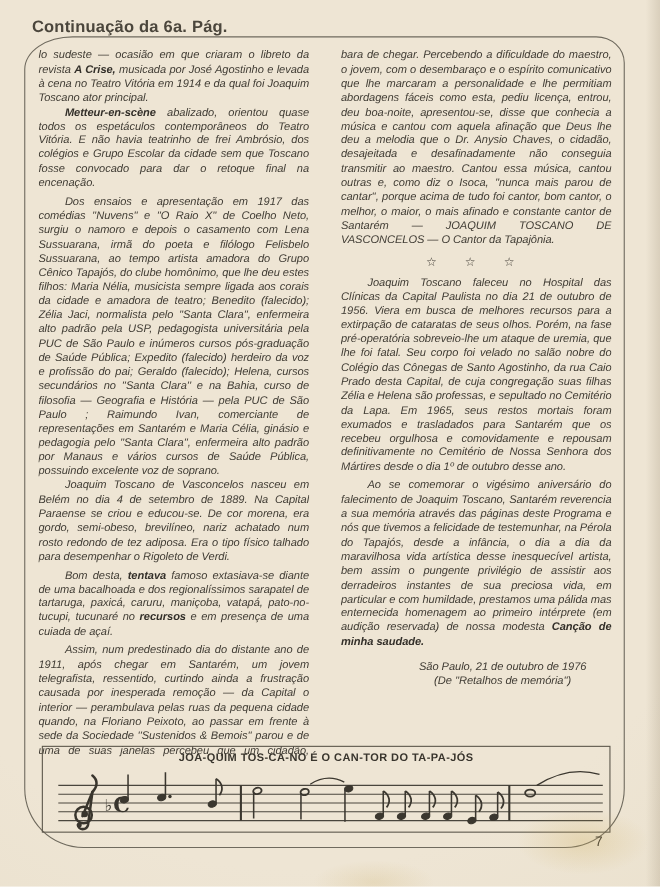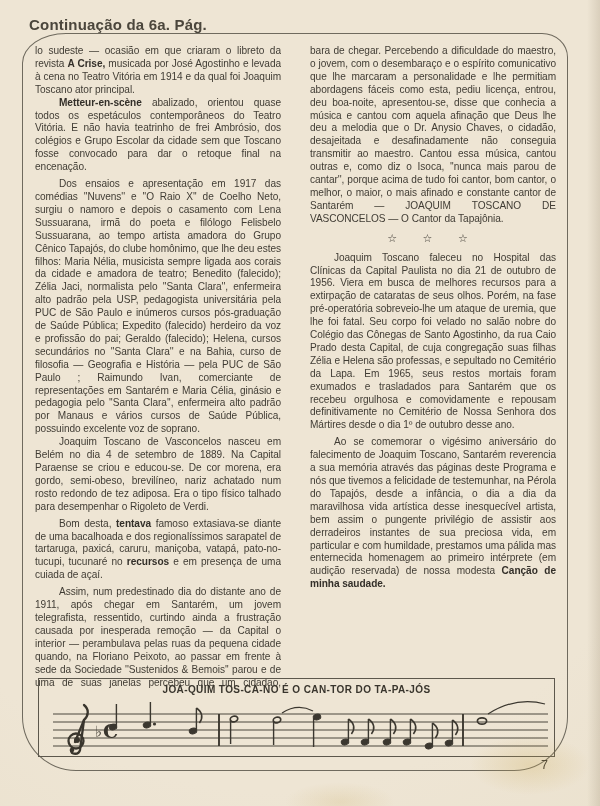--- a/index.html
+++ b/index.html
@@ -24,21 +24,21 @@
   .cont-note{
     position:absolute;left:29px;top:16px;
     font-size:15px;font-weight:bold;letter-spacing:0.2px;color:#4b463c;
   }
   .frame{
     position:absolute;left:22px;top:33px;width:546px;height:738px;
     border:1.4px solid #6f6a5e;
     border-radius:44px 26px 54px 54px / 30px 24px 54px 54px;
     box-sizing:border-box;
   }
-  .cols{display:flex;gap:29px;padding:11px 11px 0 12px;}
+  .cols{display:flex;gap:29px;padding:11px 11px 0 12px;font-style:italic;}
   .col{
     width:254px;height:643px;overflow:hidden;
     text-align:justify;
     font-size:10.1px;line-height:12.9px;letter-spacing:-0.05px;
     color:#403c34;
   }
   .para{margin:0;text-indent:24px;}
   .para.noindent{text-indent:0;}
   .para.gap{margin-top:4px;}
   .para b{color:#332f29;}
@@ -77,20 +77,24 @@
           <p class="para gap"><span>Dos ensaios e apresentação em 1917 das comédias ''Nuvens'' e ''O Raio X'' de Coelho Neto, surgiu o namoro e depois o casamento com Lena Sussuarana, irmã do poeta e filólogo Felisbelo Sussuarana, ao tempo artista amadora do Grupo Cênico Tapajós, do clube homônimo, que lhe deu estes filhos: Maria Nélia, musicista sempre ligada aos corais da cidade e amadora de teatro; Benedito (falecido); Zélia Jaci, normalista pelo ''Santa Clara'', enfermeira alto padrão pela USP, pedagogista universitária pela PUC de São Paulo e inúmeros cursos pós-graduação de Saúde Pública; Expedito (falecido) herdeiro da voz e profissão do pai; Geraldo (falecido); Helena, cursos secundários no ''Santa Clara'' e na Bahia, curso de filosofia — Geografia e História — pela PUC de São Paulo ; Raimundo Ivan, comerciante de representações em Santarém e Maria Célia, ginásio e pedagogia pelo ''Santa Clara'', enfermeira alto padrão por Manaus e vários cursos de Saúde Pública, possuindo excelente voz de soprano.</span></p>
           <p class="para"><span>Joaquim Toscano de Vasconcelos nasceu em Belém no dia 4 de setembro de 1889. Na Capital Paraense se criou e educou-se. De cor morena, era gordo, semi-obeso, brevilíneo, nariz achatado num rosto redondo de tez adiposa. Era o tipo físico talhado para desempenhar o Rigoleto de Verdi.</span></p>
           <p class="para gap"><span>Bom desta, </span><b>tentava</b><span> famoso extasiava-se diante de uma bacalhoada e dos regionalíssimos sarapatel de tartaruga, paxicá, caruru, maniçoba, vatapá, pato-no-tucupi, tucunaré no </span><b>recursos</b><span> e em presença de uma cuiada de açaí.</span></p>
           <p class="para gap"><span>Assim, num predestinado dia do distante ano de 1911, após chegar em Santarém, um jovem telegrafista, ressentido, curtindo ainda a frustração causada por inesperada remoção — da Capital o interior — perambulava pelas ruas da pequena cidade quando, na Floriano Peixoto, ao passar em frente à sede da Sociedade ''Sustenidos &amp; Bemois'' parou e de uma de suas janelas percebeu que um cidadão, cantarolando, tentava transmitir a melodia de uma música ao prof. José Agostinho para que fosse aposta no pentagrama. Tal música, dizia, era grande sucesso em Belém ou Manaus, de onde aca-</span></p>
         </div>
       <div class="col" id="col-right">
           <p class="para noindent"><span>bara de chegar. Percebendo a dificuldade do maestro, o jovem, com o desembaraço e o espírito comunicativo que lhe marcaram a personalidade e lhe permitiam abordagens fáceis como esta, pediu licença, entrou, deu boa-noite, apresentou-se, disse que conhecia a música e cantou com aquela afinação que Deus lhe deu a melodia que o Dr. Anysio Chaves, o cidadão, desajeitada e desafinadamente não conseguia transmitir ao maestro. Cantou essa música, cantou outras e, como diz o Isoca, ''nunca mais parou de cantar'', porque acima de tudo foi cantor, bom cantor, o melhor, o maior, o mais afinado e constante cantor de Santarém — JOAQUIM TOSCANO DE VASCONCELOS — O Cantor da Tapajônia.</span></p>
           <div class="stars">☆ ☆ ☆</div>
           <p class="para"><span>Joaquim Toscano faleceu no Hospital das Clínicas da Capital Paulista no dia 21 de outubro de 1956. Viera em busca de melhores recursos para a extirpação de cataratas de seus olhos. Porém, na fase pré-operatória sobreveio-lhe um ataque de uremia, que lhe foi fatal. Seu corpo foi velado no salão nobre do Colégio das Cônegas de Santo Agostinho, da rua Caio Prado desta Capital, de cuja congregação suas filhas Zélia e Helena são professas, e sepultado no Cemitério da Lapa. Em 1965, seus restos mortais foram exumados e trasladados para Santarém que os recebeu orgulhosa e comovidamente e repousam definitivamente no Cemitério de Nossa Senhora dos Mártires desde o dia 1º de outubro desse ano.</span></p>
           <p class="para gap"><span>Ao se comemorar o vigésimo aniversário do falecimento de Joaquim Toscano, Santarém reverencia a sua memória através das páginas deste Programa e nós que tivemos a felicidade de testemunhar, na Pérola do Tapajós, desde a infância, o dia a dia da maravilhosa vida artística desse inesquecível artista, bem assim o pungente privilégio de assistir aos derradeiros instantes de sua preciosa vida, em particular e com humildade, prestamos uma pálida mas enternecida homenagem ao primeiro intérprete (em audição reservada) de nossa modesta </span><b>Canção de minha saudade.</b></p>
+          <div class="signature">
+            <div>São Paulo, 21 de outubro de 1976</div>
+            <div>(De ''Retalhos de memória'')</div>
+          </div>
         </div>
     </div>
 
     <div class="music-box">
       <div class="music-title">JOA-QUIM TOS-CA-NO É O CAN-TOR DO TA-PA-JÓS</div>
       <svg class="staff-svg" id="staff-svg" width="500" height="56" viewBox="0 0 500 56">
         <g id="staff-lines" stroke="#4a463d" stroke-width="1">
             <line x1="2" x2="497" y1="14" y2="14"></line>
             <line x1="2" x2="497" y1="22" y2="22"></line>
             <line x1="2" x2="497" y1="30" y2="30"></line>

